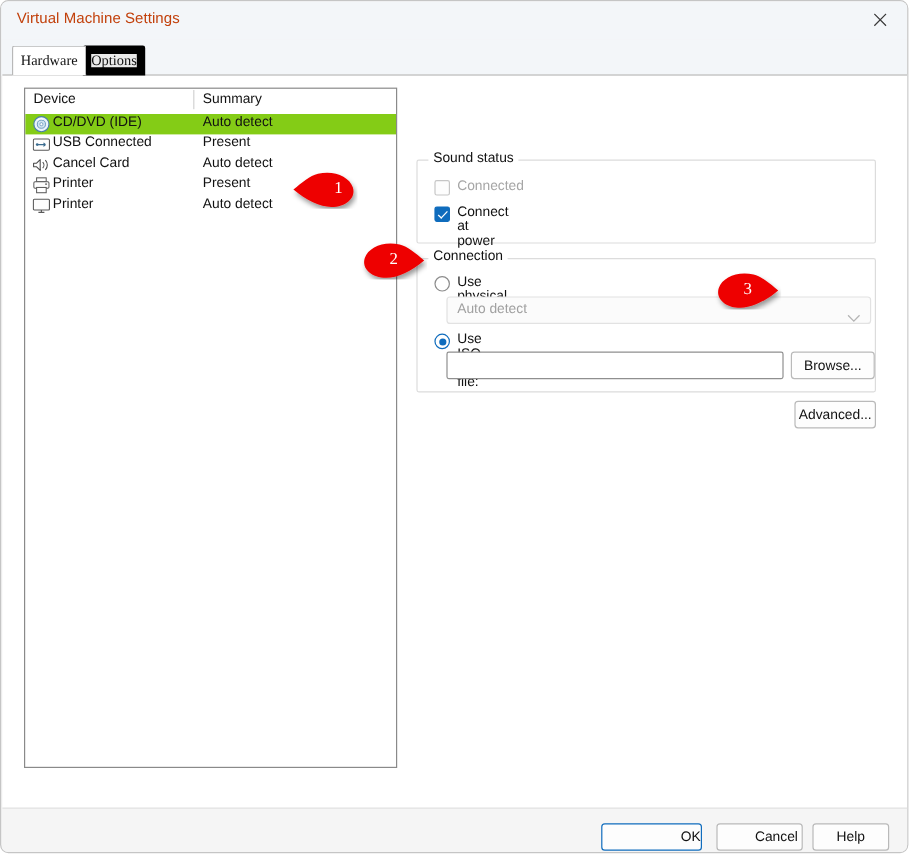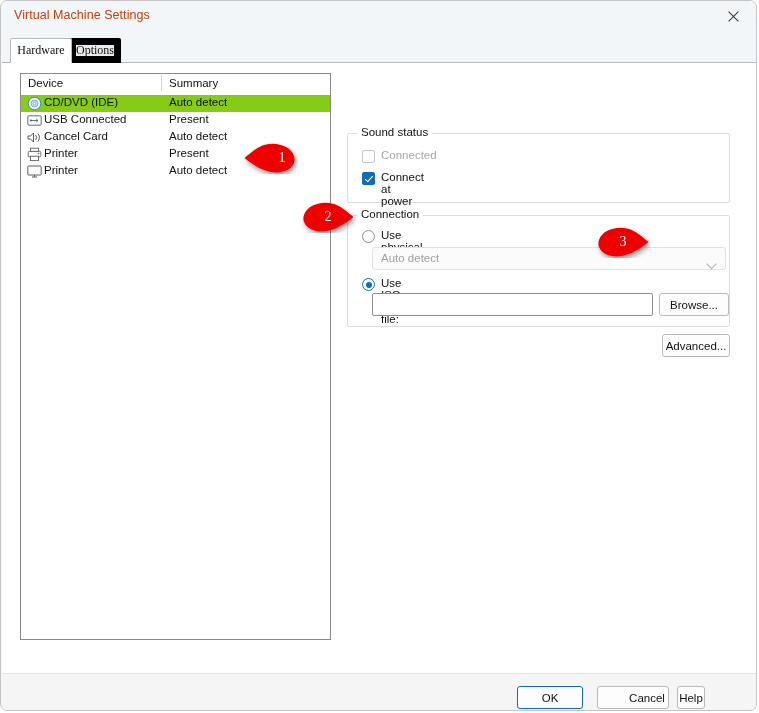--- a/index.html
+++ b/index.html
@@ -233,23 +233,23 @@
   #btn-advanced { position:absolute; left: 660px; top: 271px; width: 68px; height: 23px; }
 
   
   #bottombar {
     position: absolute; left: 1px; top: 672px;
     width: 755px; height: 38px;
     background: #f5f5f5;
     border-top: 1px solid #e3e3e3;
     box-sizing: border-box;
   }
-  #btn-ok     { position:absolute; left: 516px; top: 685px; width: 66px; height: 23px; border-color:#0f6cbd; }
+  #btn-ok     { position:absolute; left: 500px; top: 685px; width: 84px; height: 23px; border-color:#0f6cbd;justify-content:flex-end; }
   #btn-cancel { position:absolute; left: 596px; top: 685px; width: 72px; height: 23px; padding-left: 28px; }
-  #btn-help   { position:absolute; left: 676px; top: 685px; width: 28px; height: 23px; }
+  #btn-help   { position:absolute; left: 676px; top: 685px; width: 64px; height: 23px; }
 
   
   .marker {
     position: absolute;
     width: 56px; height: 32px;
   }
   .marker .num {
     position: absolute;
     top: 0; left: 0; width: 56px; height: 32px;
     display: flex; align-items: center; justify-content: center;

